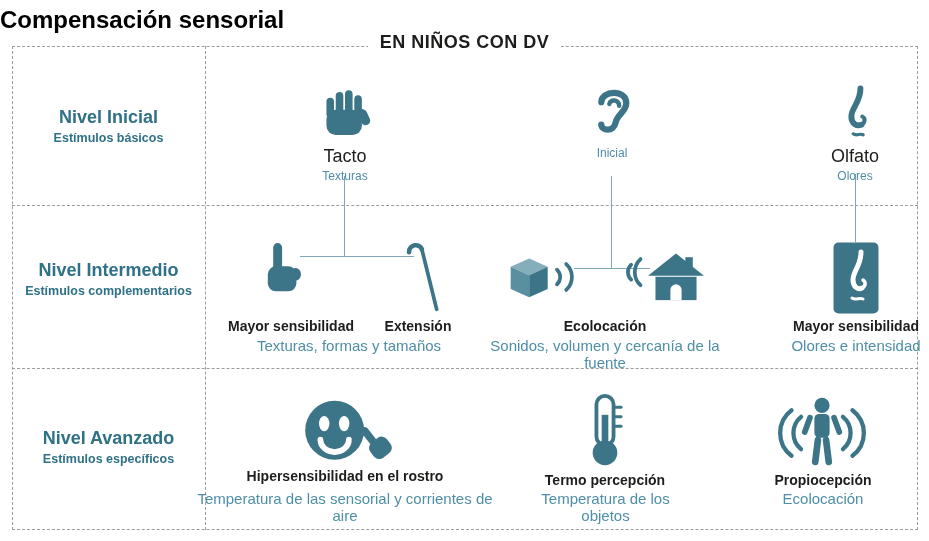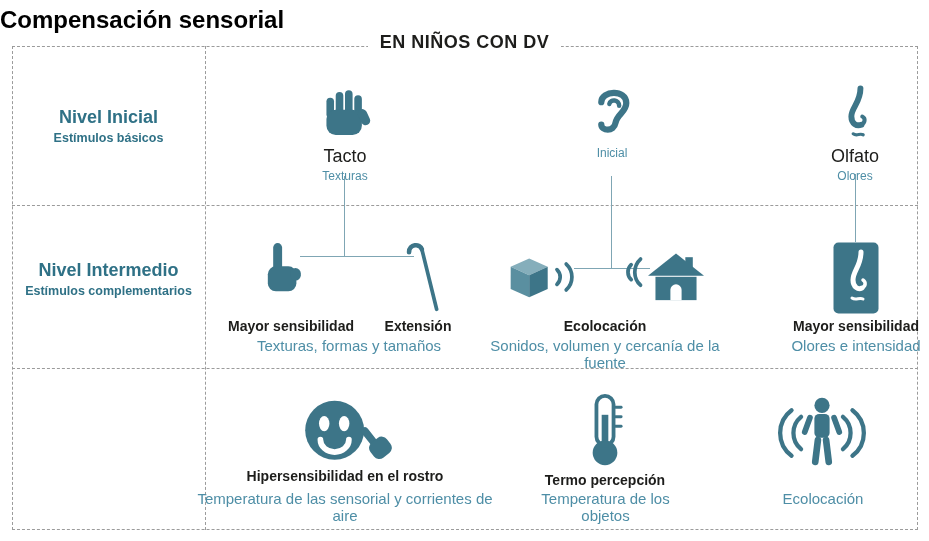--- a/index.html
+++ b/index.html
@@ -60,20 +60,24 @@
   <div class="conn-v" style="left:855px;top:174px;height:68px"></div>
 
   <div class="level" style="top:260px">
     <div class="level-name">Nivel Intermedio</div>
     <div class="level-desc">Estímulos complementarios</div>
   </div>
   <div class="level" style="top:107px">
     <div class="level-name">Nivel Inicial</div>
     <div class="level-desc">Estímulos básicos</div>
   </div>
+  <div class="level" style="top:428px">
+    <div class="level-name">Nivel Avanzado</div>
+    <div class="level-desc">Estímulos específicos</div>
+  </div>
 
   <div class="cell" style="left:275px;top:74px;width:140px">
     <div class="iconbox">
       <svg width="54" height="58" viewBox="0 0 64 64">
         <rect class="ft" x="10" y="14" width="9" height="24" rx="4.5"></rect>
         <rect class="ft" x="21" y="7" width="9" height="28" rx="4.5"></rect>
         <rect class="ft" x="32" y="5" width="9" height="30" rx="4.5"></rect>
         <rect class="ft" x="43" y="11" width="9" height="26" rx="4.5"></rect>
         <rect class="ft" x="10" y="28" width="42" height="30" rx="11"></rect>
         <rect class="ft" x="49" y="27" width="11" height="20" rx="5.5" transform="rotate(-25 54.5 37)"></rect>
@@ -190,15 +194,16 @@
       <rect class="ft" x="37" y="22" width="6" height="22" rx="3" transform="rotate(20 40 23)"></rect>
       <rect class="ft" x="61" y="22" width="6" height="22" rx="3" transform="rotate(-20 64 23)"></rect>
       <rect class="ft" x="44.5" y="45" width="7" height="30" rx="3.5" transform="rotate(7 48 46)"></rect>
       <rect class="ft" x="52.5" y="45" width="7" height="30" rx="3.5" transform="rotate(-7 56 46)"></rect>
       <path class="st" stroke-width="4.5" d="M30 24 a22 22 0 0 0 0 34"></path>
       <path class="st" stroke-width="4.5" d="M20 17 a30 30 0 0 0 0 48"></path>
       <path class="st" stroke-width="4.5" d="M74 24 a22 22 0 0 1 0 34"></path>
       <path class="st" stroke-width="4.5" d="M84 17 a30 30 0 0 1 0 48"></path>
     </svg>
   </div>
+  <div class="label2" style="left:748px;top:472px;width:150px">Propiocepción</div>
   <div class="sub2" style="left:748px;top:490px;width:150px">Ecolocación</div>
 
 </div>
 
 </body></html>

